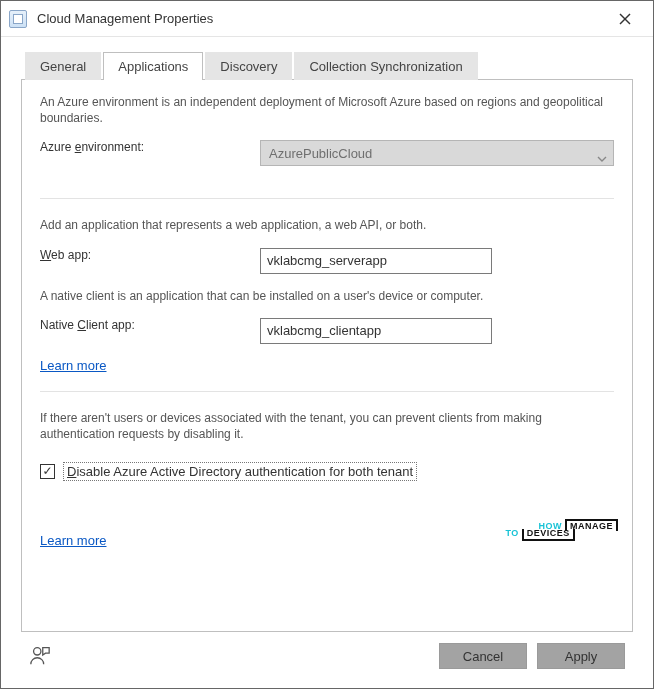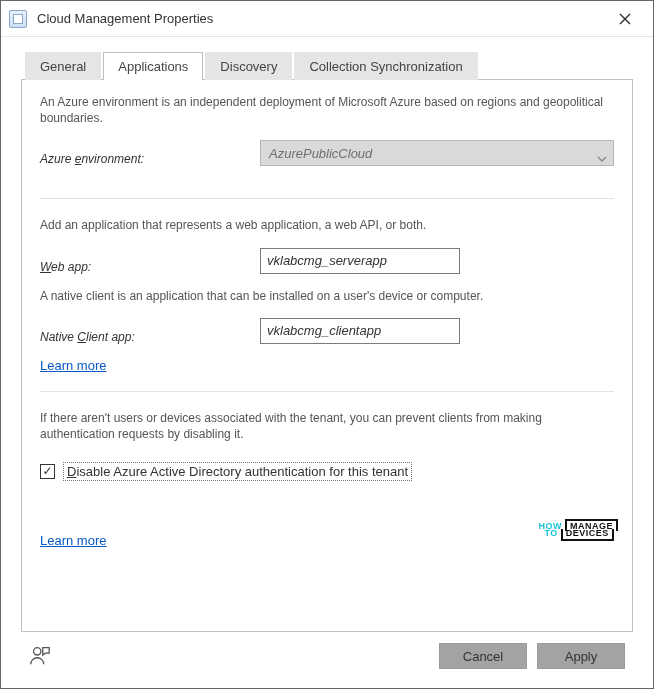--- a/index.html
+++ b/index.html
@@ -108,23 +108,22 @@
     margin-bottom: 14px;
     font-size: 13px;
   }
   .desc {
     color: #555;
     line-height: 1.35;
     margin-bottom: 14px;
   }
   .row {
     display: flex;
-    align-items: flex-end;
+    align-items: flex-start;
     margin-bottom: 14px;
-    font-style: italic;
   }
   .row label {
     width: 220px;
     color: #333;
   }
   .underline { text-decoration: underline; text-decoration-thickness:1px; }
   .combo {
     flex: 1;
     height: 26px;
     background: #d9d9d9;
@@ -137,21 +136,21 @@
     font-size: 13px;
   }
   .combo .chev {
     position: absolute;
     right: 6px;
     top: 50%;
     margin-top: -3px;
   }
   .combo .chev svg{ width:10px; height:6px; }
   .textbox {
-    width: 200px;
+    width: 232px;
     height: 26px;
     border: 1px solid #7a7a7a;
     padding: 0 6px;
     font-size: 13px;
     color: #333;
     display: flex;
     align-items: center;
     background: #fff;
   }
   .link {
@@ -192,21 +191,21 @@
     right: 14px;
     bottom: 90px;
     text-align: left;
     line-height: 1;
   }
   .logo .l1{
     font-size: 9px;
     font-weight: 700;
     letter-spacing: 0.5px;
   }
-  .logo .how{ color:#19c3d6; }
+  .logo .how{ color:#19c3d6;margin-left:39px; }
   .logo .manage{ color:#111; border:2px solid #111; border-bottom:none; padding:1px 3px 0 3px; display:inline-block; }
   .logo .l2{
     font-size: 9px;
     font-weight: 700;
     letter-spacing: 0.5px;
   }
   .logo .to{ color:#19c3d6; }
   .logo .devices{ color:#111; border:2px solid #111; border-top:none; padding:0 3px 1px 3px; display:inline-block; }
   .footer {
     height: 48px;
@@ -290,21 +289,21 @@
               <span>vklabcmg_clientapp</span>
             </div>
         </div>
         <span class="link">Learn more</span>
       </div>
 
       <div class="section">
         <div class="desc">If there aren't users or devices associated with the tenant, you can prevent clients from making authentication requests by disabling it.</div>
         <div class="checkbox-row">
           <div class="cbox"></div>
-          <span class="dotted-label"><span class="underline">D</span><span>isable Azure Active Directory authentication for this tenant</span></span>
+          <span class="dotted-label"><span class="underline">D</span><span>isable Azure Active Directory authentication for both tenant</span></span>
         </div>
         <span class="link sec3-link">Learn more</span>
       </div>
 
       <div class="logo">
         <div class="l1"><span class="how">HOW</span> <span class="manage">MANAGE</span></div>
         <div class="l2" style="margin-top:-2px;">&nbsp;&nbsp;<span class="to">TO</span> <span class="devices">DEVICES</span></div>
       </div>
 
     </div>

